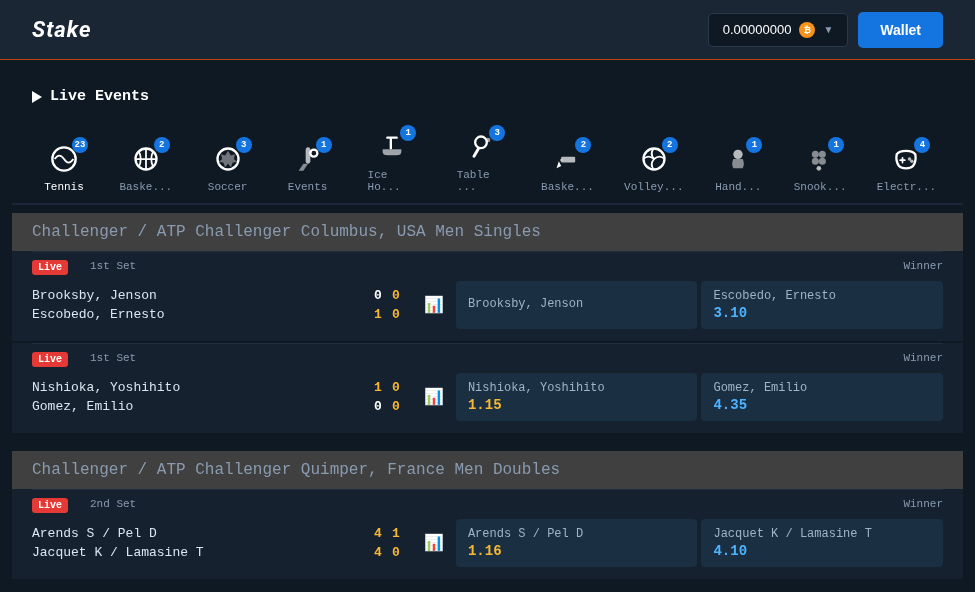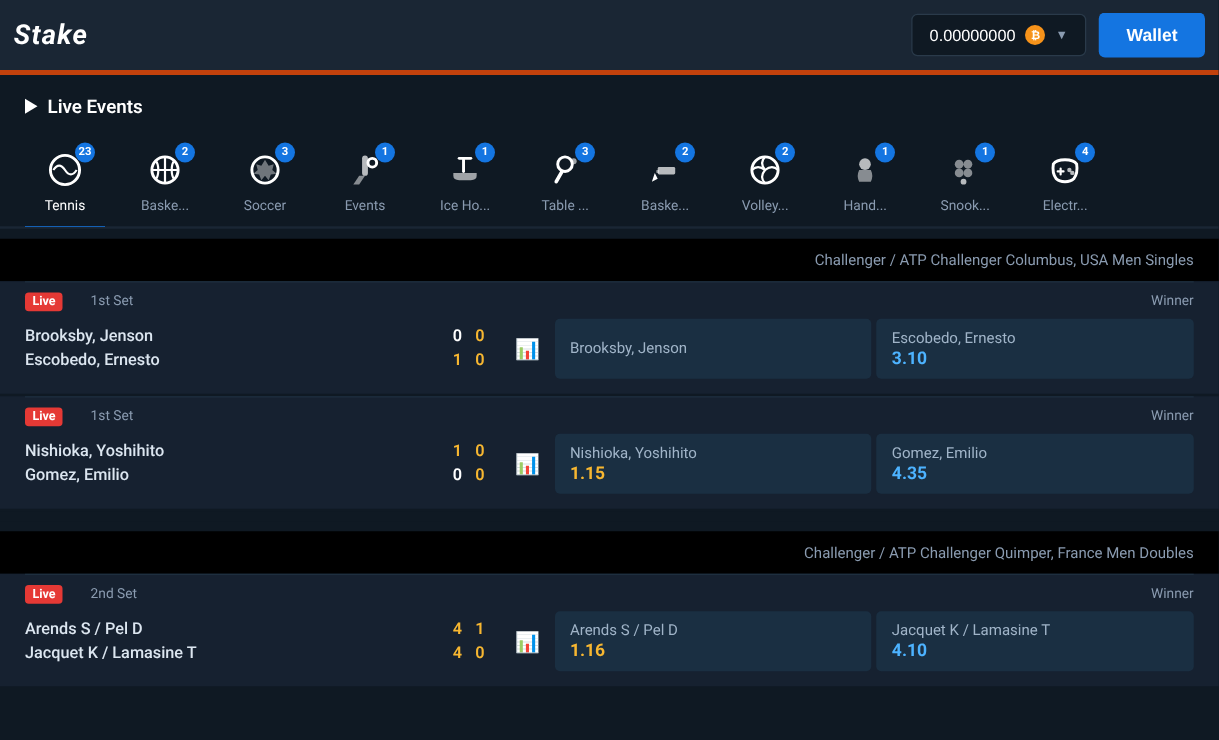--- a/index.html
+++ b/index.html
@@ -12,23 +12,23 @@
       min-height: 592px;
       overflow-x: hidden;
     }
 
     
     .header {
       background-color: #1a2634;
       display: flex;
       align-items: center;
       justify-content: space-between;
-      padding: 0 11px;
+      padding: 0 32px;
       height: 60px;
-      border-bottom: 4px solid #c2410c;
+      border-bottom: 1px solid #c2410c;
     }
     .logo {
       font-size: 22px;
       font-weight: bold;
       color: #ffffff;
       font-style: italic;
       letter-spacing: 1px;
     }
     .header-right {
       display: flex;
@@ -66,21 +66,22 @@
       border-radius: 5px;
       color: #ffffff;
       padding: 10px 22px;
       font-size: 14px;
       font-weight: 600;
       cursor: pointer;
     }
 
     
     .main {
-      padding: 0;
+      padding: 12px;
+      font-family: Liberation Mono, monospace;
     }
 
     
     .live-events-header {
       display: flex;
       align-items: center;
       gap: 8px;
       padding: 16px 20px 10px;
       font-size: 15px;
       font-weight: 600;
@@ -144,26 +145,25 @@
       font-size: 11px;
       color: #8a9bb0;
       margin-top: 4px;
     }
     .sport-item.active .sport-label { color: #ffffff; }
     .sport-svg { width: 28px; height: 28px; fill: #4a5f75; }
     .sport-item.active .sport-svg { fill: #ffffff; }
 
     
     .section-header {
-      background-color: #000000;
+      background-color: #404040;
       padding: 10px 20px;
-      font-size: 12px;
+      font-size: 16px;
       color: #8a9bb0;
       margin-top: 8px;
-      text-align: right;
     }
 
     
     .match-block {
       background-color: #162130;
       padding: 0 20px 12px;
       margin-bottom: 2px;
     }
     .match-status-row {
       display: flex;

